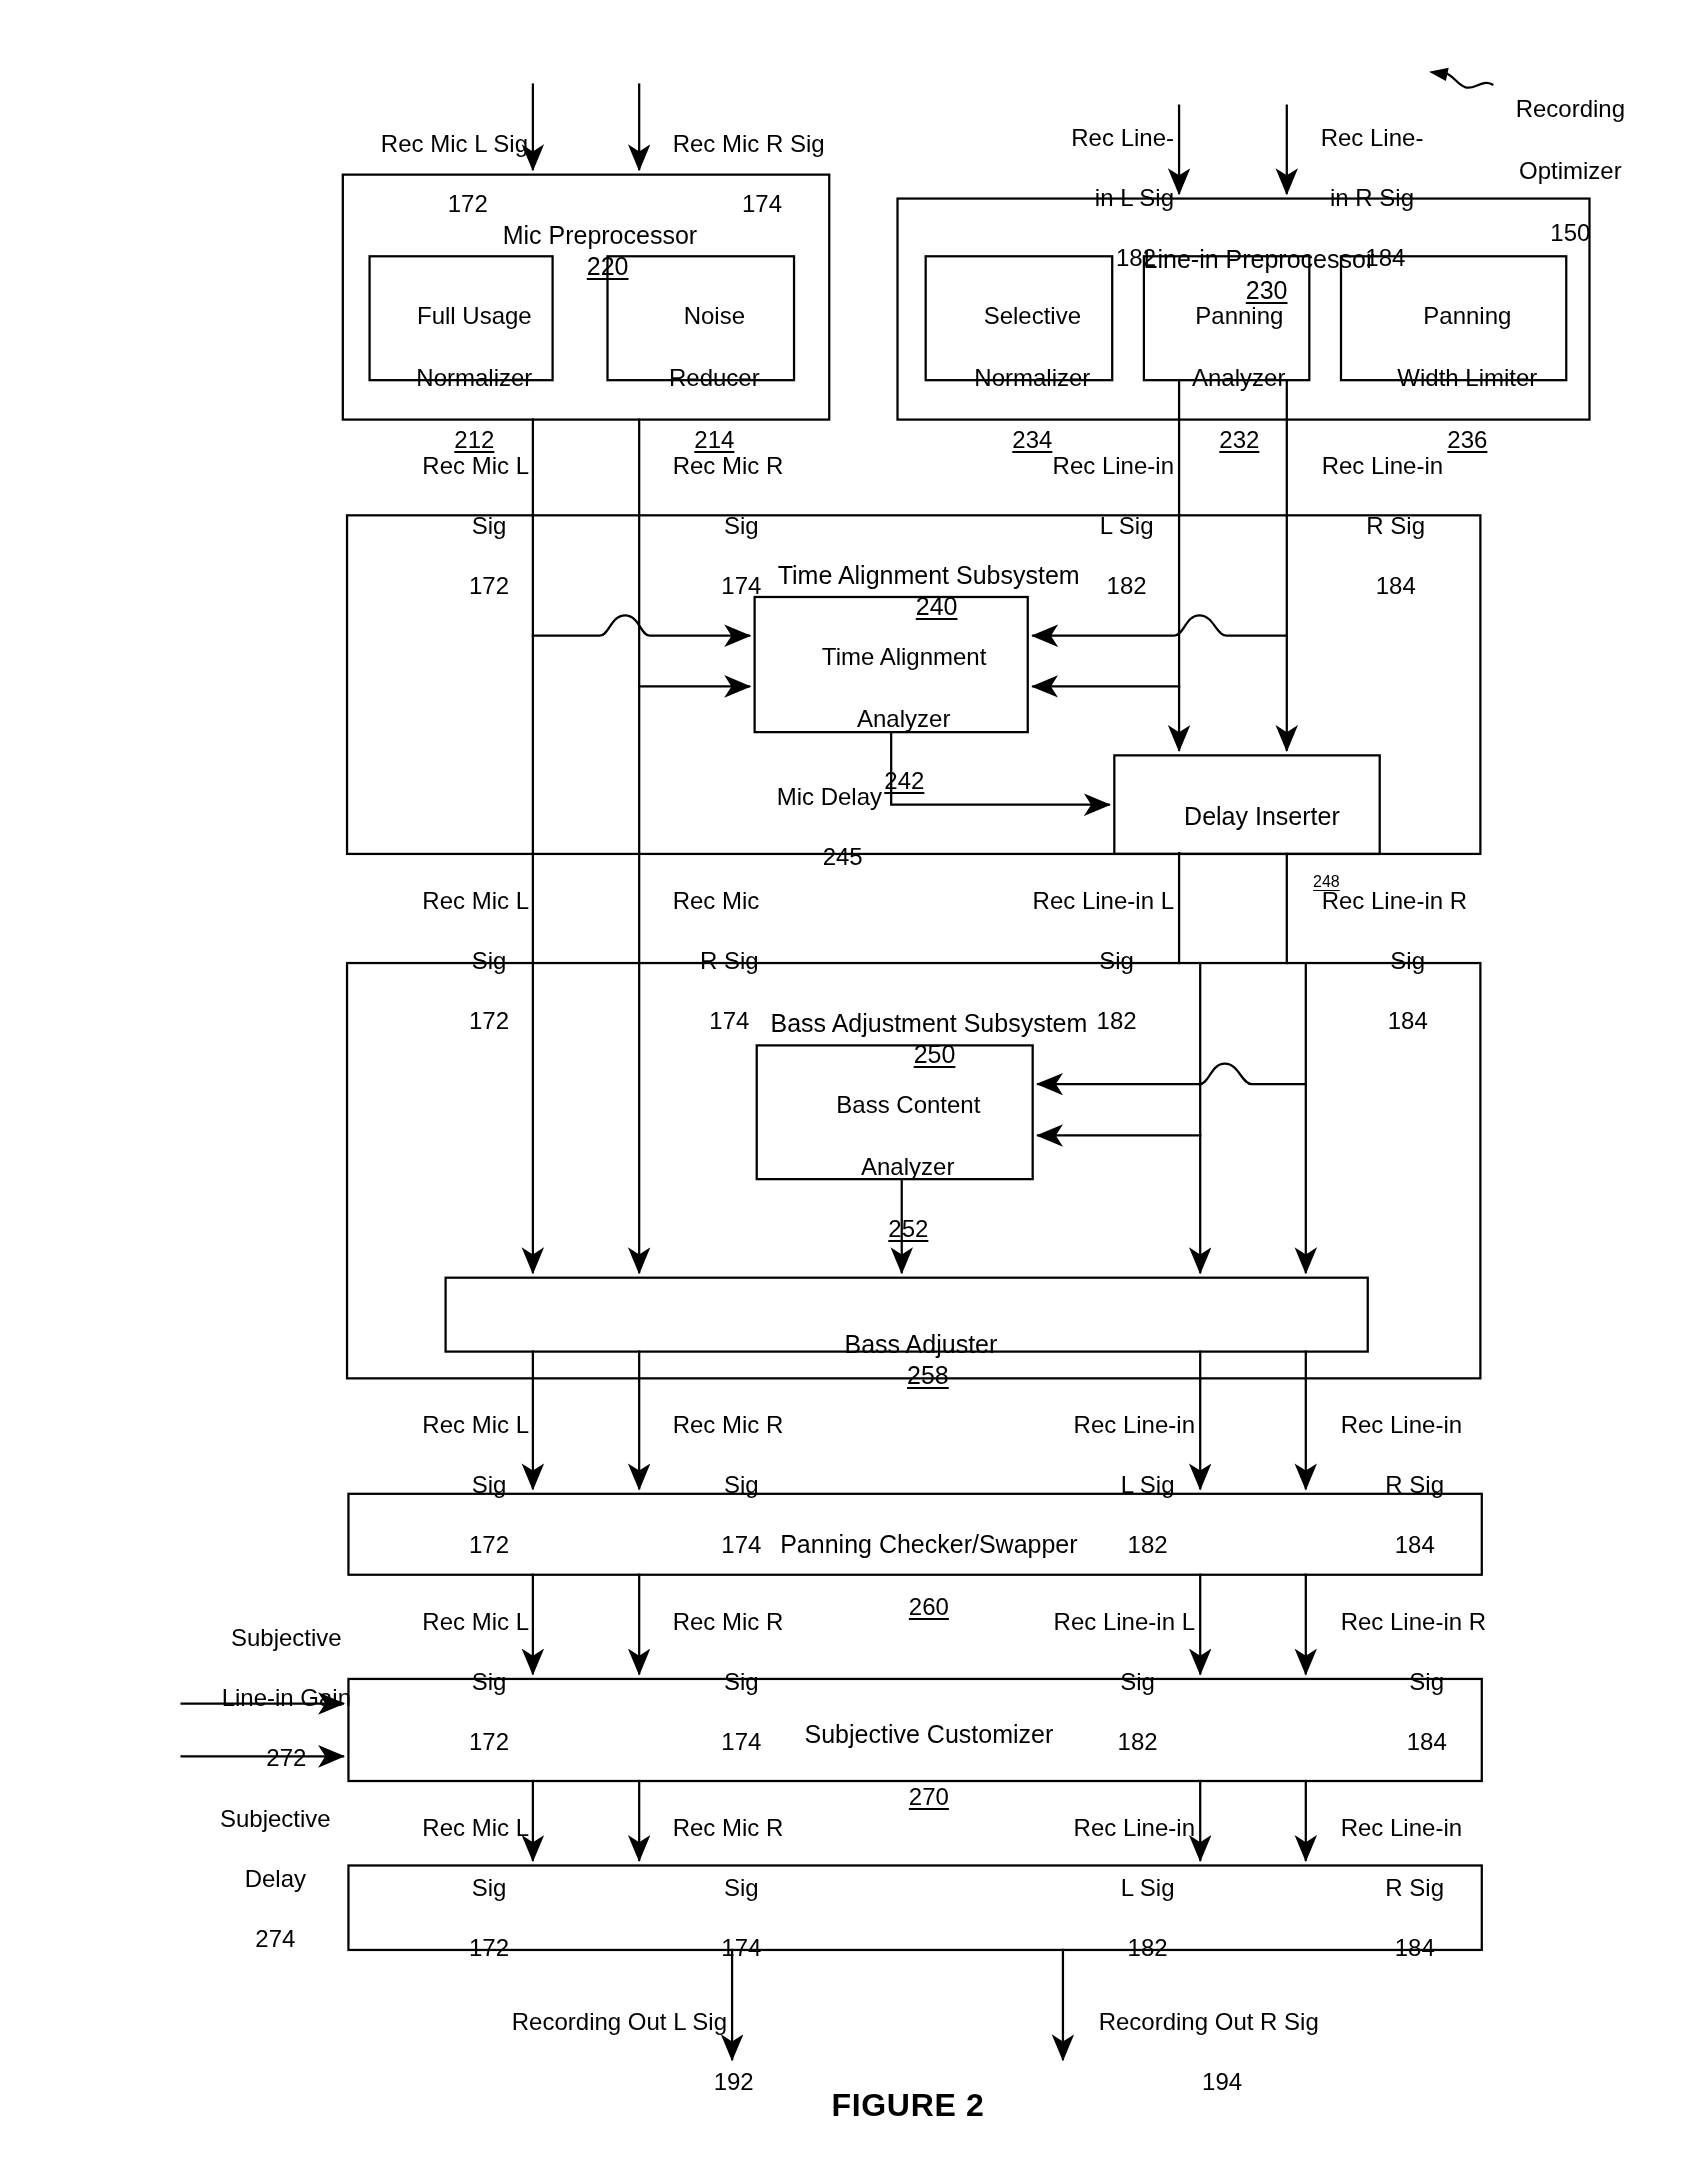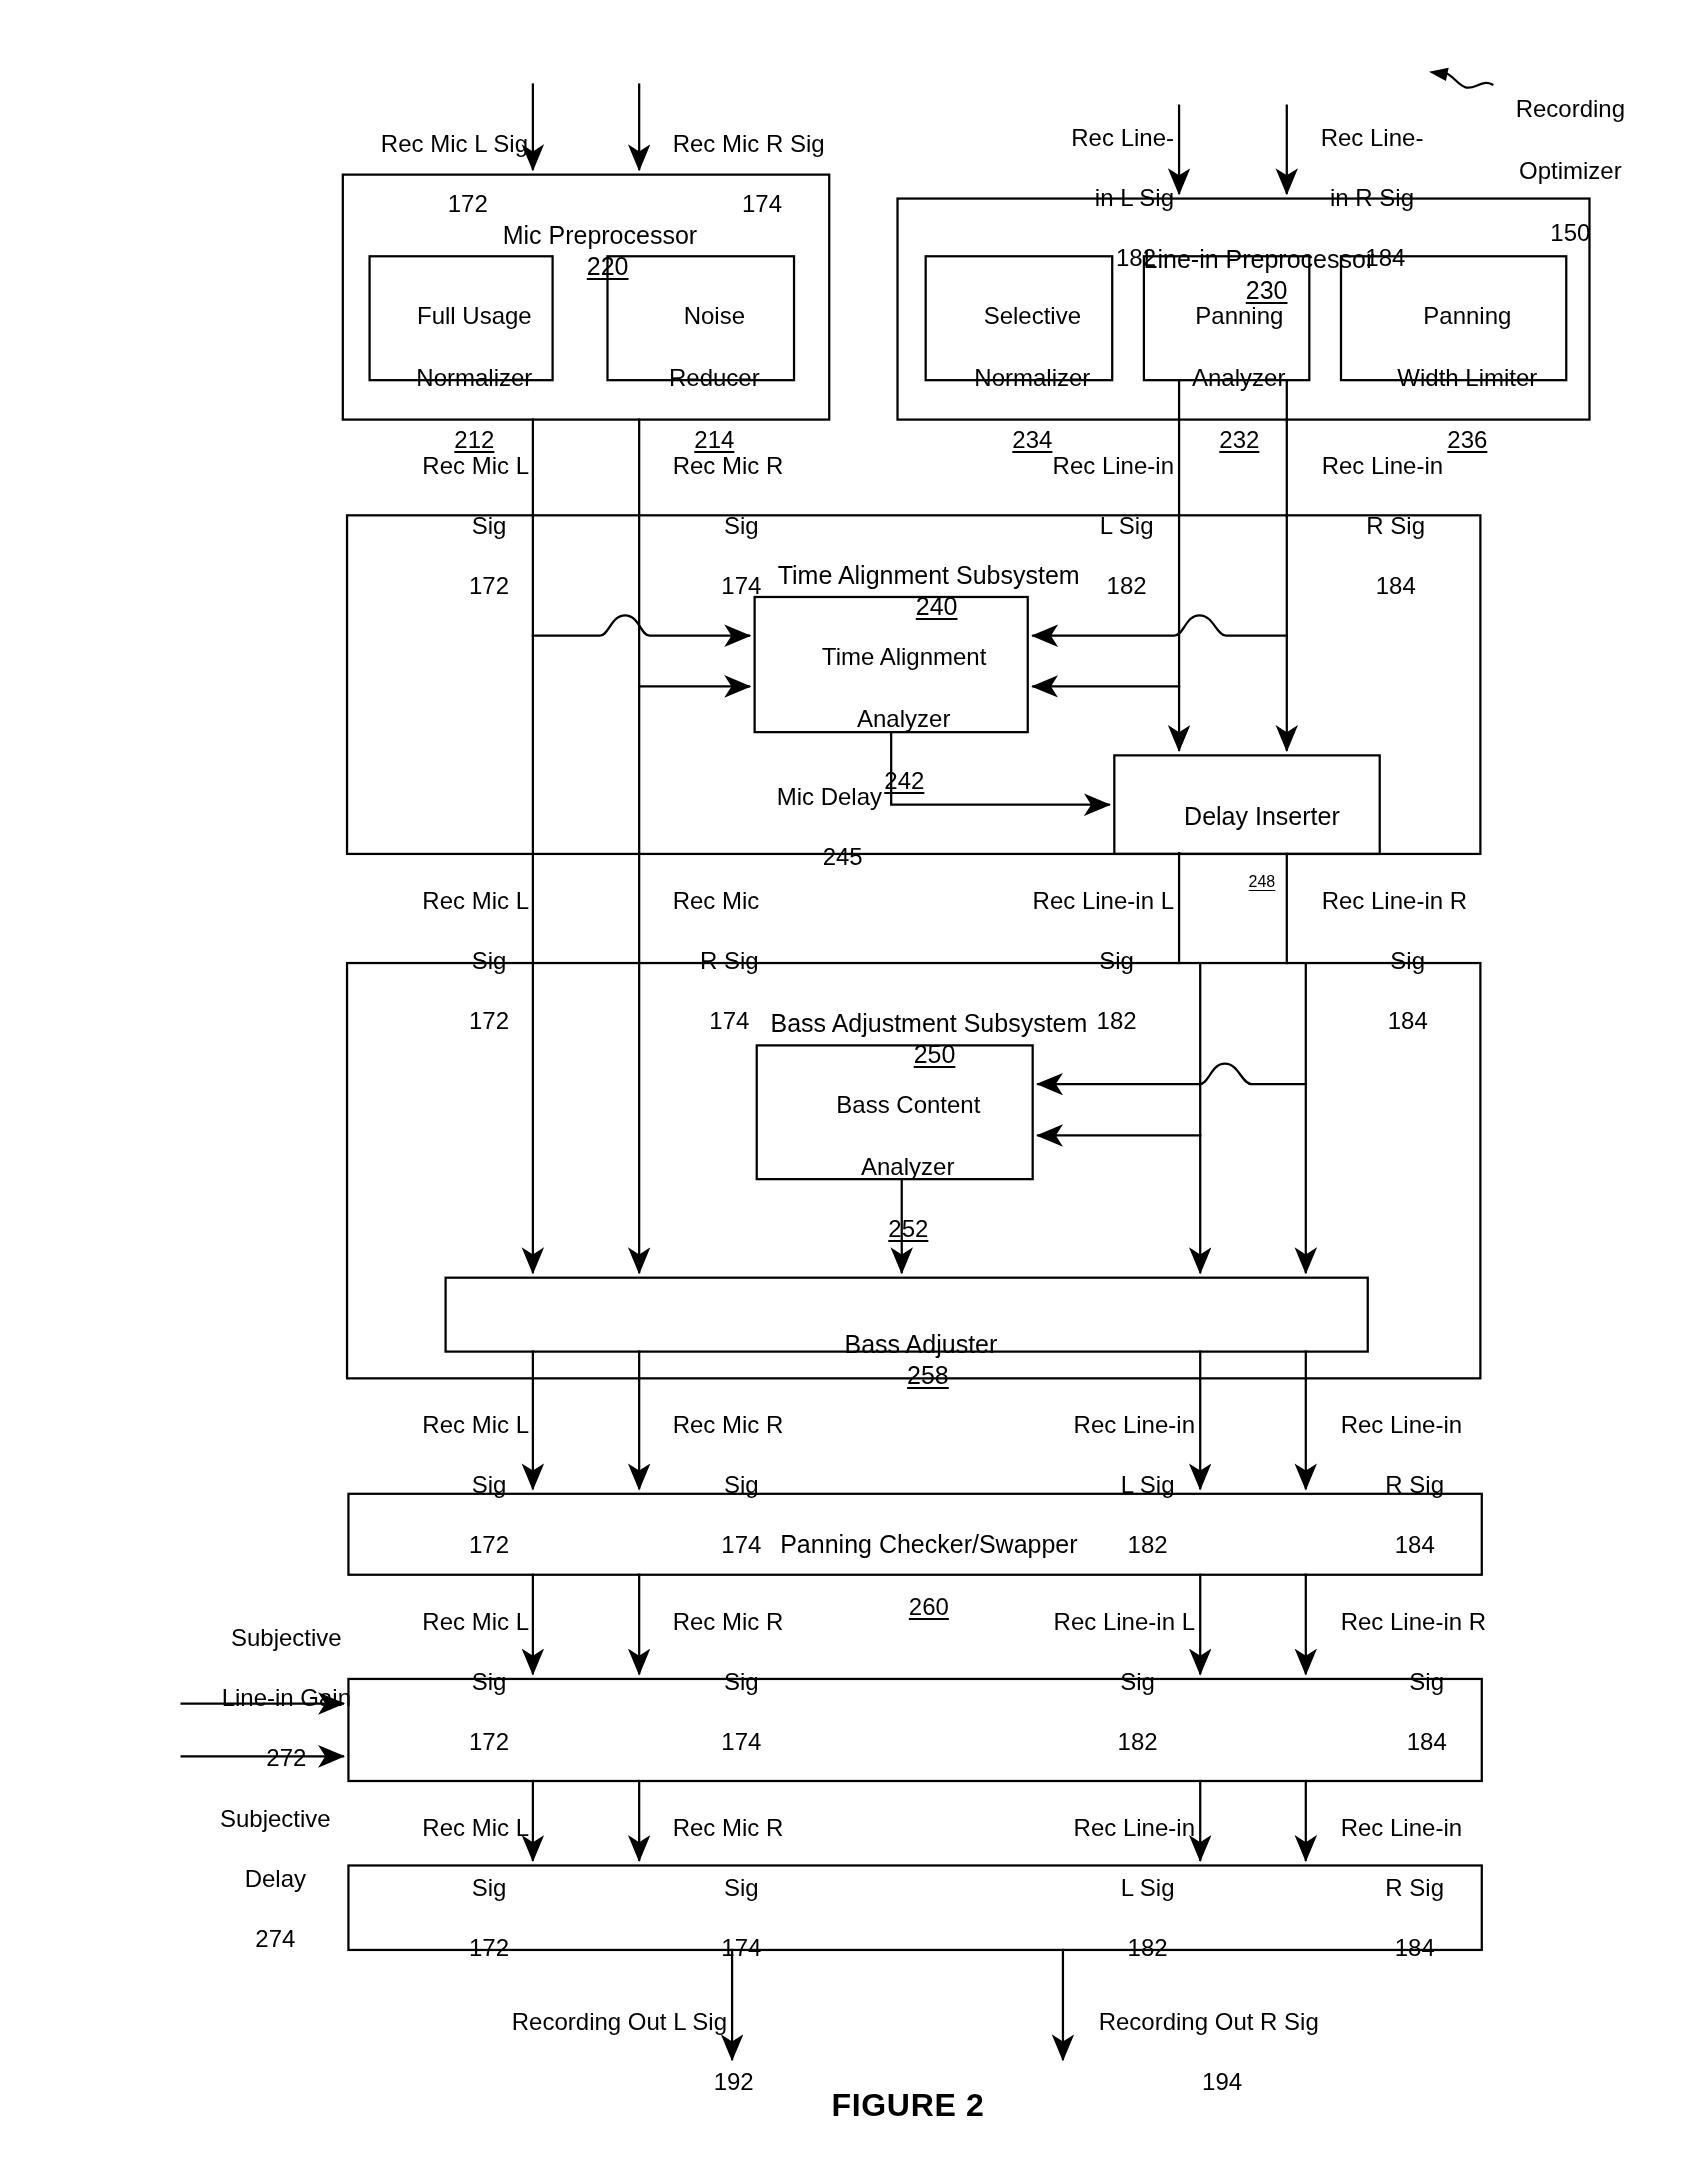--- a/index.html
+++ b/index.html
@@ -245,21 +245,21 @@
     <span>Time Alignment</span><br>
     <span>Analyzer</span><br>
     <span class="num">242</span>
   </div>
 
   <div class="lbl right sig" style="left:882px;top:752px;">
     <span>Mic Delay</span><br>
     <span style="display:inline-block;width:100%;text-align:center;">245</span>
   </div>
 
-  <div class="lbl ctr boxtitle" style="left:1248px;top:770px;">
+  <div class="lbl ctr boxtitle" style="left:1248px;top:770px;text-align:right;">
     <span>Delay Inserter</span><br>
     <span class="num" style="font-size:16px;">248</span>
   </div>
 
   <div class="lbl right sig" style="left:529px;top:856px;">
     <span>Rec Mic L</span><br>
     <span style="display:inline-block;width:100%;text-align:center;">Sig</span><br>
     <span style="display:inline-block;width:100%;text-align:center;">172</span>
   </div>
   <div class="lbl sig" style="left:646px;top:856px;">
@@ -346,20 +346,24 @@
     <span>Line-in Gain</span><br>
     <span>272</span>
   </div>
 
   <div class="lbl ctr sig" style="left:262px;top:1774px;">
     <span>Subjective</span><br>
     <span>Delay</span><br>
     <span>274</span>
   </div>
 
+  <div class="lbl ctr boxtitle" style="left:915px;top:1688px;">
+    <span>Subjective Customizer</span><br>
+    <span class="num" style="font-size:24px;">270</span>
+  </div>
 
   <div class="lbl right sig" style="left:529px;top:1783px;">
     <span>Rec Mic L</span><br>
     <span style="display:inline-block;width:100%;text-align:center;">Sig</span><br>
     <span style="display:inline-block;width:100%;text-align:center;">172</span>
   </div>
   <div class="lbl sig" style="left:646px;top:1783px;">
     <span>Rec Mic R</span><br>
     <span style="display:inline-block;width:100%;text-align:center;">Sig</span><br>
     <span style="display:inline-block;width:100%;text-align:center;">174</span>

